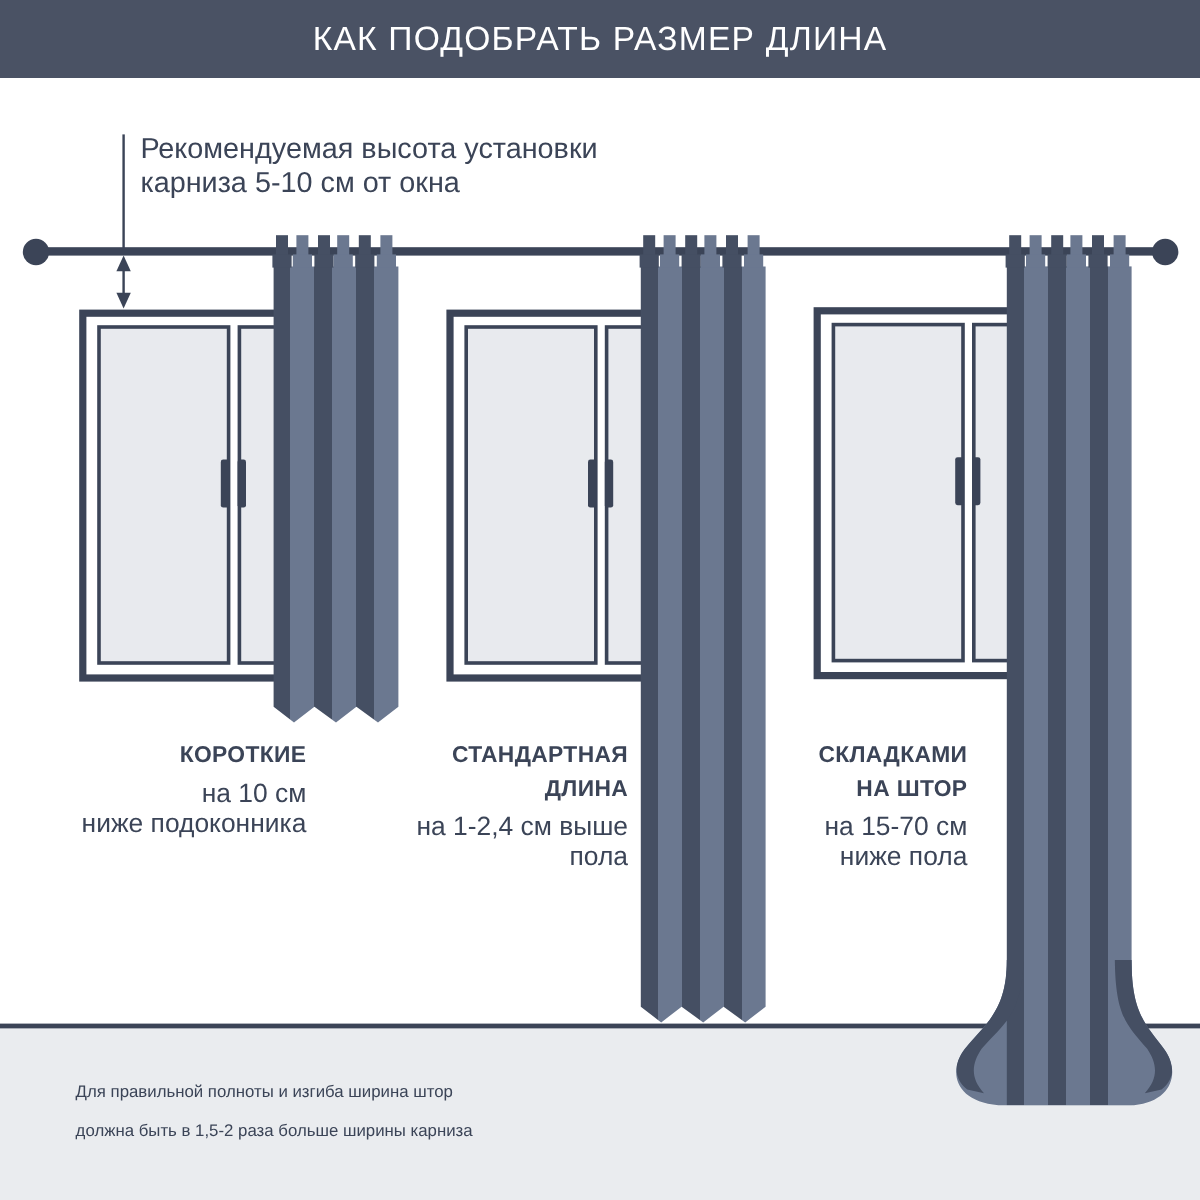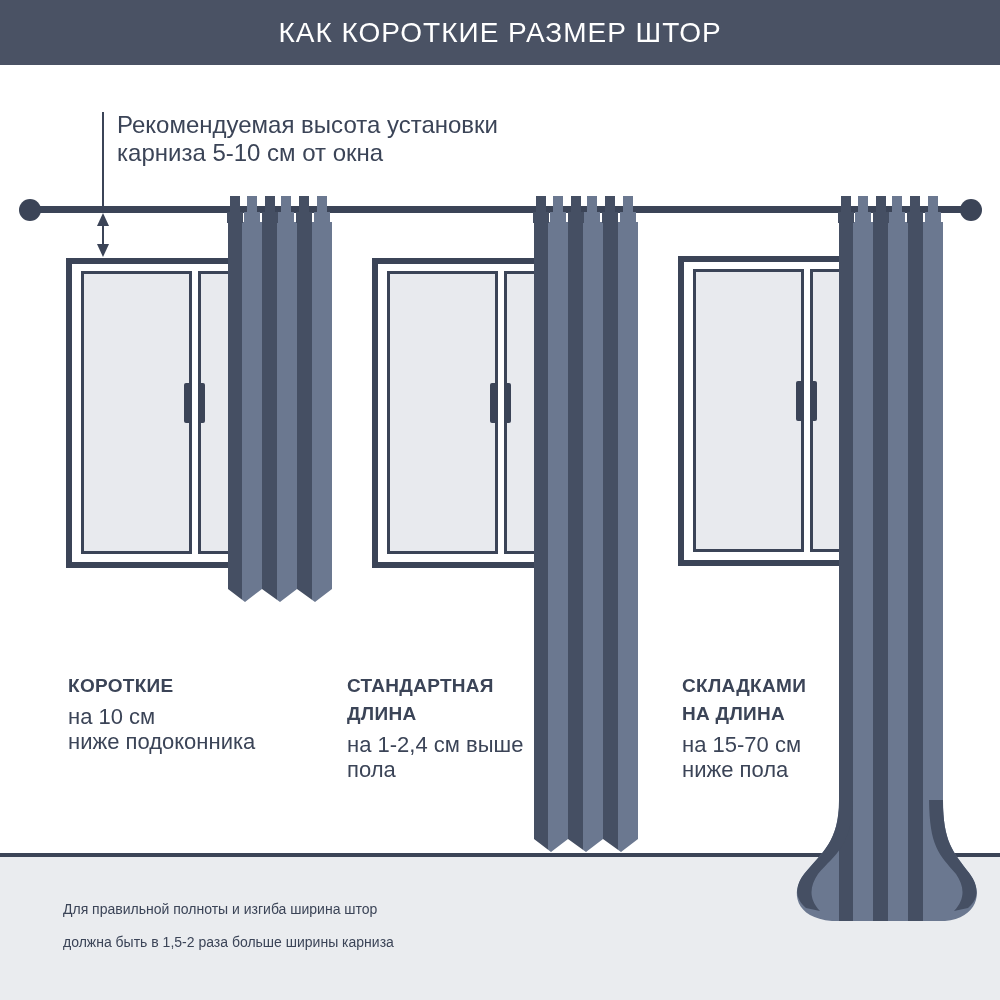--- a/index.html
+++ b/index.html
@@ -10,37 +10,37 @@
   .header{
     position:absolute;left:0;top:0;width:1000px;height:65px;background:#4a5264;
     display:flex;align-items:center;justify-content:center;
   }
   .header .title{
     color:#ffffff;font-size:28px;font-weight:500;letter-spacing:1px;white-space:nowrap;
   }
   svg.scene{position:absolute;left:0;top:0;}
   .txt{position:absolute;white-space:nowrap;}
   .annotation{left:117px;top:111px;font-size:24px;line-height:28px;}
-  .label{top:672px;}
+  .label{top:616px;text-align:right;}
   .label .hline{font-size:19px;font-weight:bold;line-height:28px;letter-spacing:0.3px;}
   .label .bline{font-size:22px;line-height:25px;}
   .label .bline.first{margin-top:4px;}
   .label div:empty{display:none;}
   #label-1{left:68px;}
   #label-2{left:347px;}
   #label-3{left:682px;}
   .footer-note{left:63px;top:893px;font-size:14px;line-height:33px;}
 </style>
 </head>
 <body>
 
 <div id="stage">
 
   <div class="header">
-    <div class="title">КАК КОРОТКИЕ РАЗМЕР ШТОР</div>
+    <div class="title">КАК ПОДОБРАТЬ РАЗМЕР ДЛИНА</div>
   </div>
 
   <svg class="scene" width="1000" height="1000" viewBox="0 0 1000 1000">
     <defs>
       <linearGradient id="stripes" x1="0" y1="0" x2="1" y2="0">
         <stop offset="0" stop-color="#454f63"></stop>
         <stop offset="0.135" stop-color="#454f63"></stop>
         <stop offset="0.135" stop-color="#6b7890"></stop>
         <stop offset="0.327" stop-color="#6b7890"></stop>
         <stop offset="0.327" stop-color="#454f63"></stop>
@@ -136,21 +136,21 @@
 
   <div class="txt label" id="label-2">
     <div class="hline">СТАНДАРТНАЯ</div>
     <div class="hline">ДЛИНА</div>
     <div class="bline first">на 1-2,4 см выше</div>
     <div class="bline">пола</div>
   </div>
 
   <div class="txt label" id="label-3">
     <div class="hline">СКЛАДКАМИ</div>
-    <div class="hline">НА ДЛИНА</div>
+    <div class="hline">НА ШТОР</div>
     <div class="bline first">на 15-70 см</div>
     <div class="bline">ниже пола</div>
   </div>
 
   <div class="txt footer-note">
     <div>Для правильной полноты и изгиба ширина штор</div>
     <div>должна быть в 1,5-2 раза больше ширины карниза</div>
   </div>
 
 </div>

